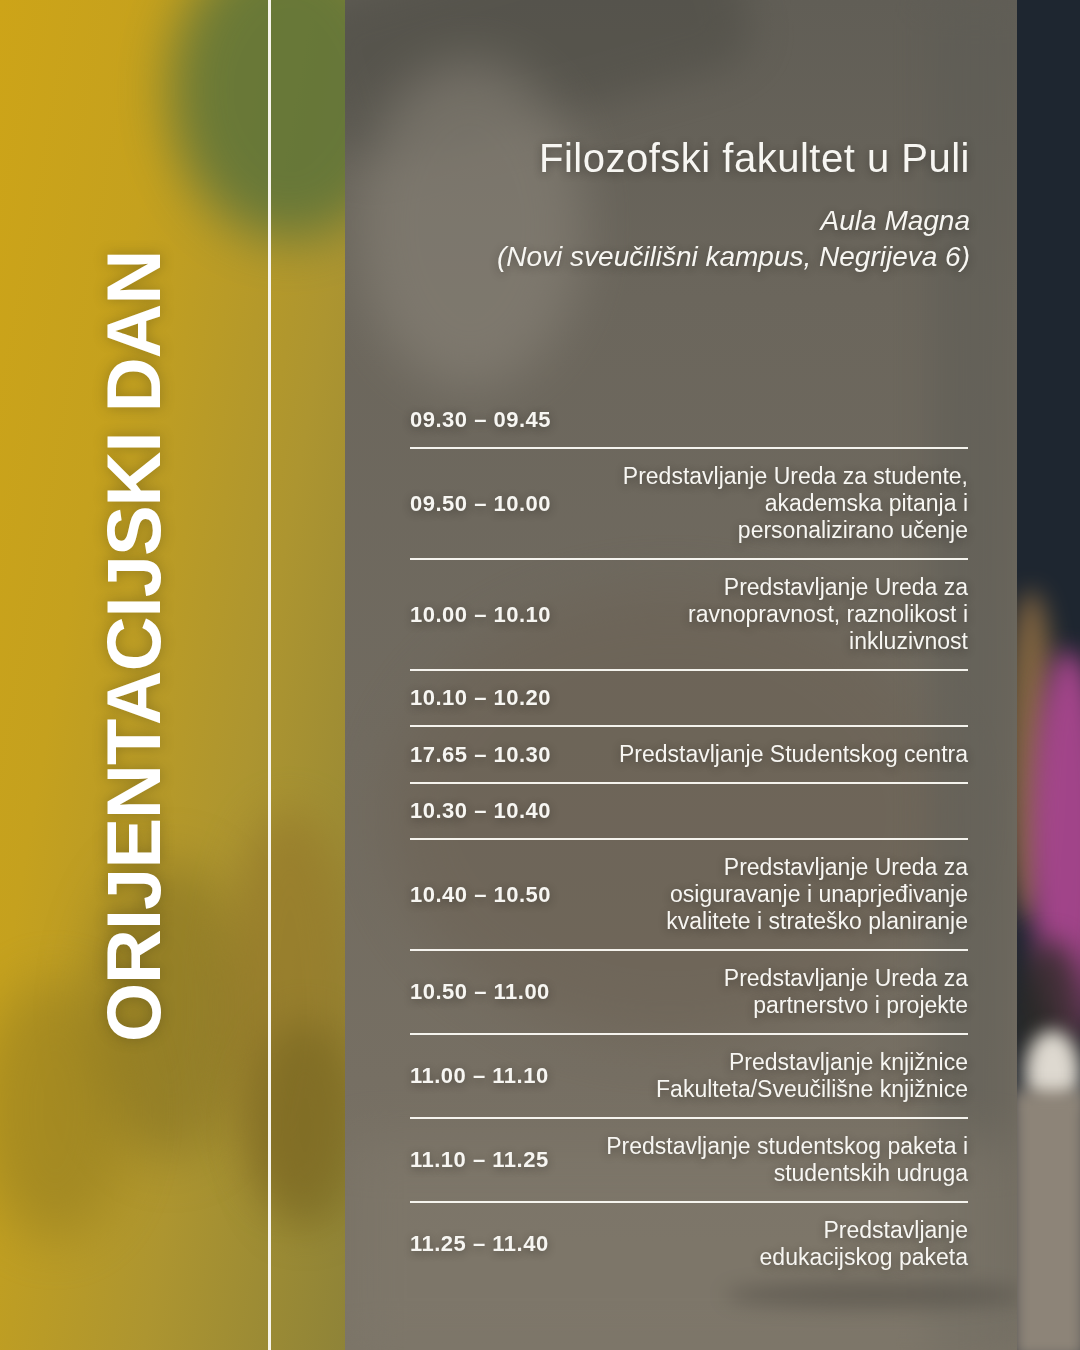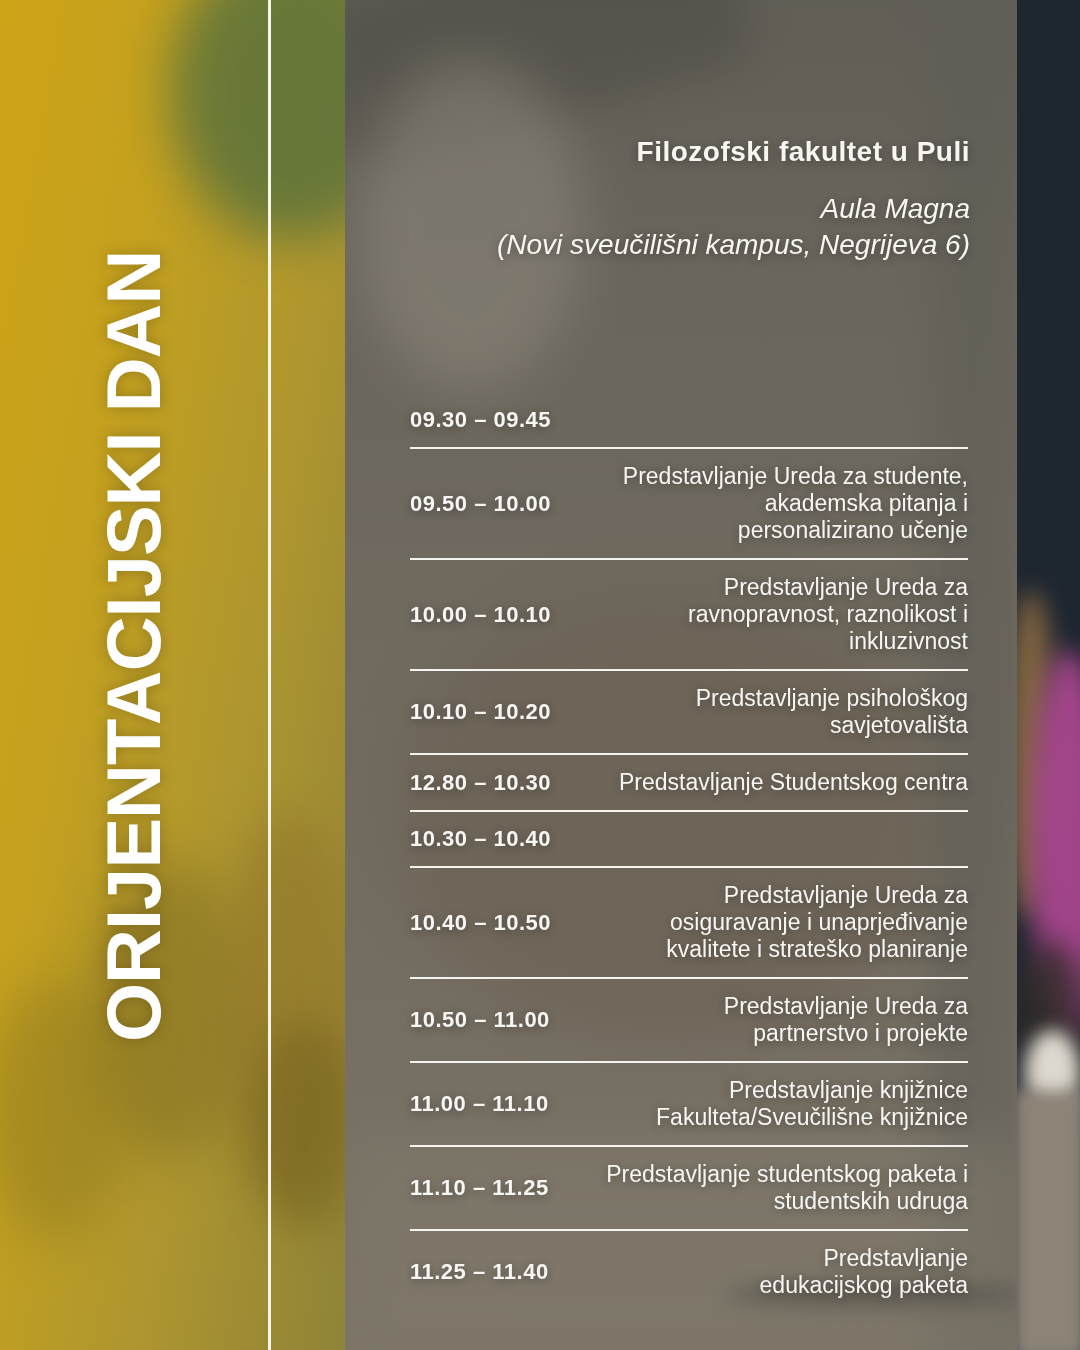--- a/index.html
+++ b/index.html
@@ -56,21 +56,21 @@
     color:#ffffff;font-weight:700;font-size:76px;letter-spacing:-1px;
     text-shadow:0 0 14px rgba(60,55,20,.35);
     white-space:nowrap;
   }
 
   
   .txt{color:#f7f6f2;text-shadow:0 2px 8px rgba(35,33,28,.45);}
   #header-block{
     left:410px;top:138px;width:560px;text-align:right;
   }
-  #faculty-title{font-size:28px;font-weight:700;line-height:1;letter-spacing:.5px;}
+  #faculty-title{font-size:40px;font-weight:400;line-height:1;letter-spacing:.5px;}
   #venue-block{margin-top:25px;font-style:italic;font-size:28px;line-height:36px;font-weight:400;}
 
   #schedule{
     left:410px;top:393px;width:558px;
   }
   .schedule-row{
     display:flex;align-items:center;
     padding:14px 0;
     border-bottom:2px solid rgba(252,251,246,.95);
   }
@@ -138,24 +138,23 @@
 akademska pitanja i
 personalizirano učenje</div>
   </div>
   <div class="schedule-row">
     <div class="time-label">10.00 – 10.10</div>
     <div class="event-label">Predstavljanje Ureda za
 ravnopravnost, raznolikost i inkluzivnost</div>
   </div>
   <div class="schedule-row">
     <div class="time-label">10.10 – 10.20</div>
-    <div class="event-label">Predstavljanje psihološkog savjetovališta</div>
   </div>
   <div class="schedule-row">
-    <div class="time-label">12.80 – 10.30</div>
+    <div class="time-label">17.65 – 10.30</div>
     <div class="event-label">Predstavljanje Studentskog centra</div>
   </div>
   <div class="schedule-row">
     <div class="time-label">10.30 – 10.40</div>
   </div>
   <div class="schedule-row">
     <div class="time-label">10.40 – 10.50</div>
     <div class="event-label">Predstavljanje Ureda za
 osiguravanje i unaprjeđivanje
 kvalitete i strateško planiranje</div>

